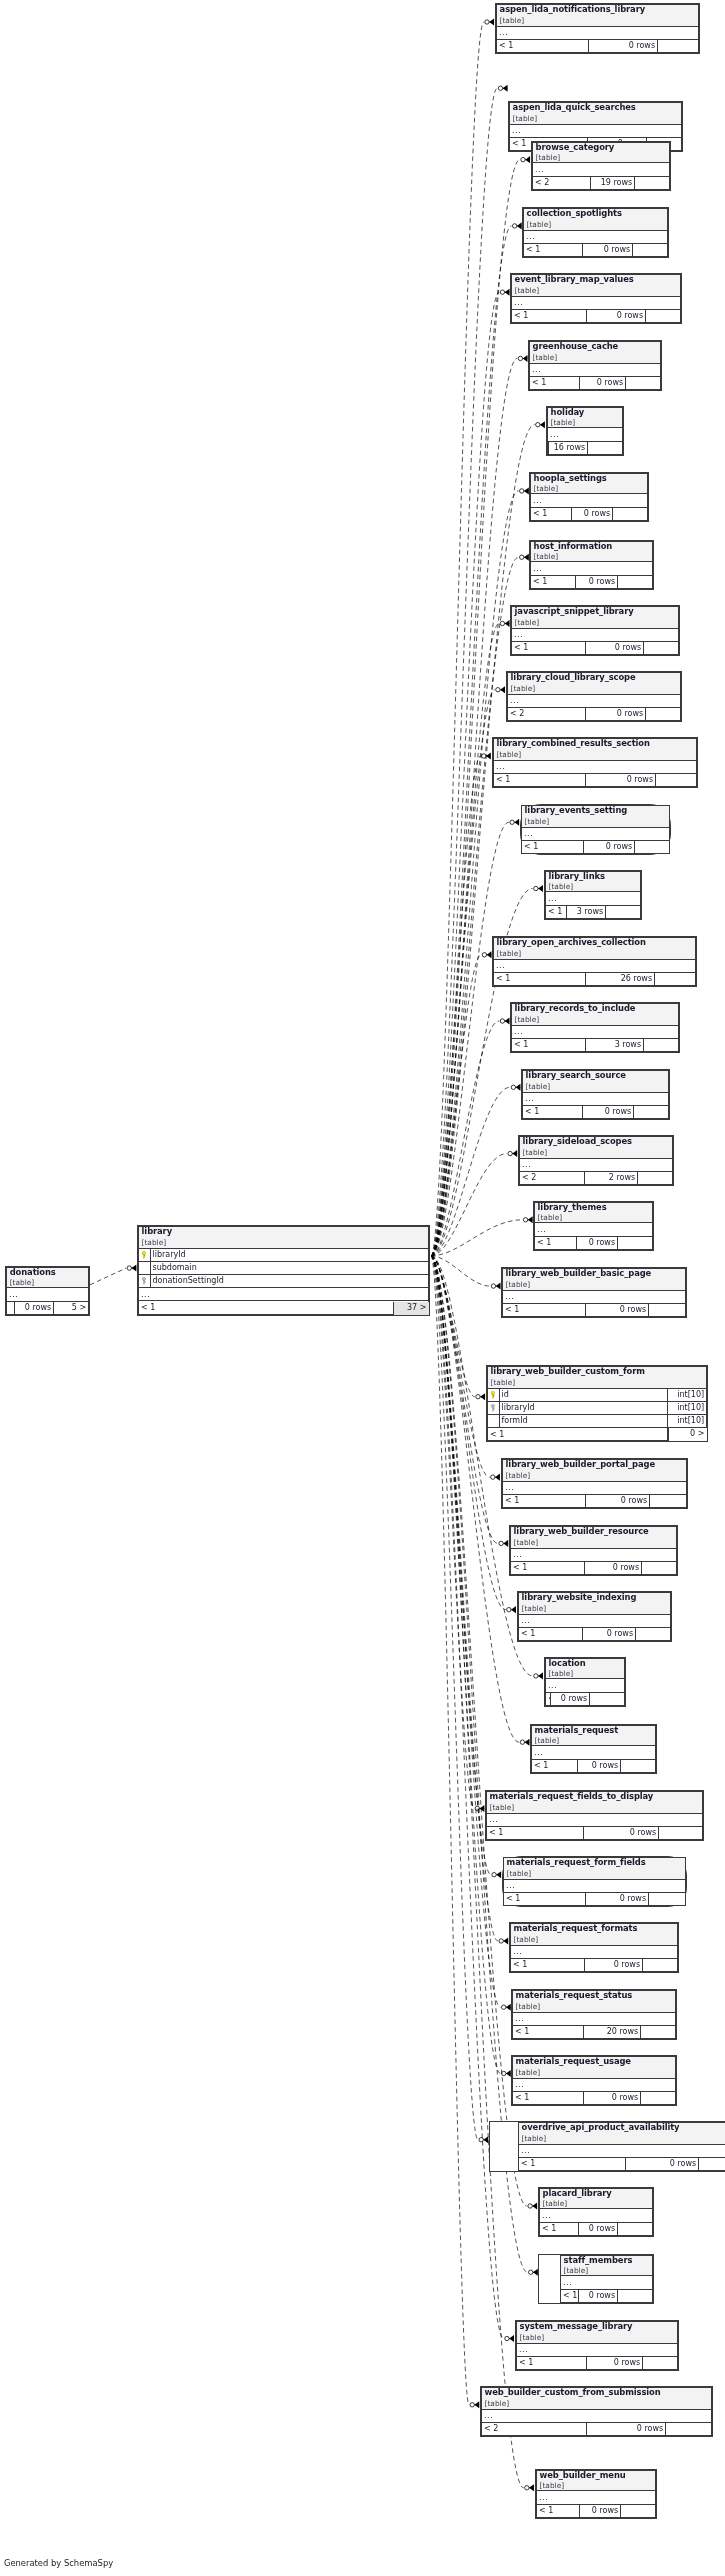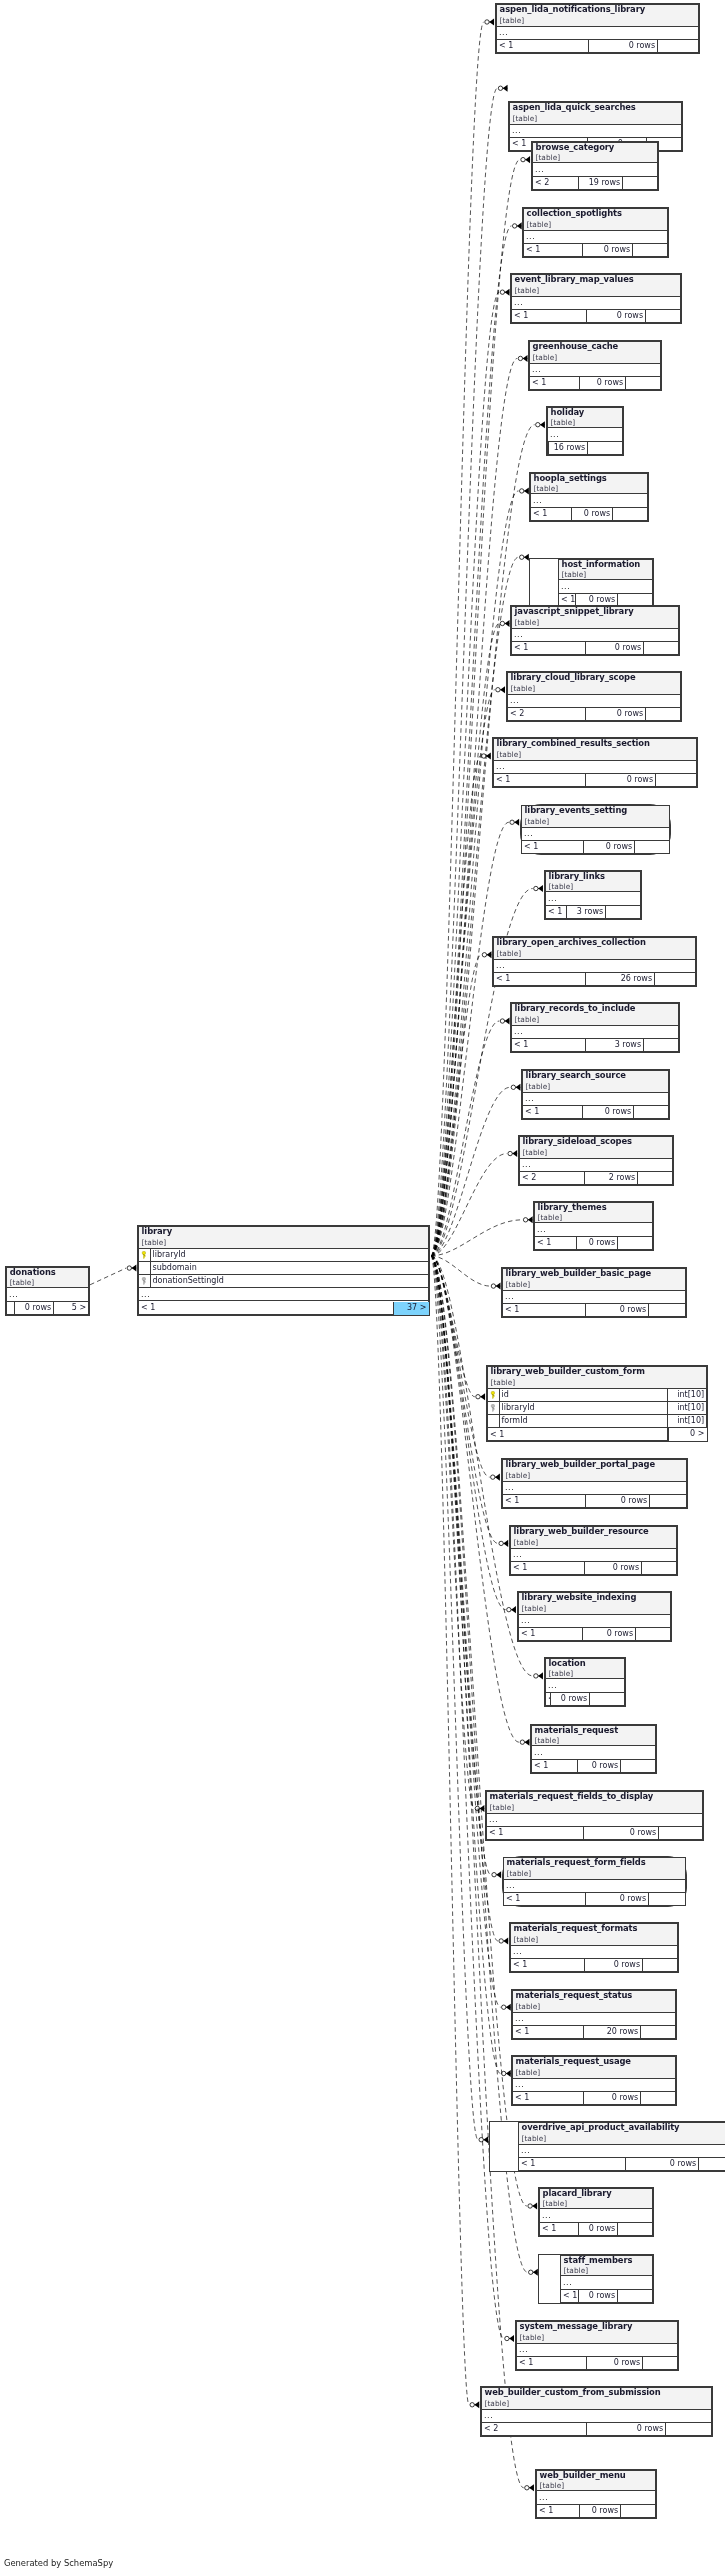--- a/index.html
+++ b/index.html
@@ -411,21 +411,21 @@
             </tr>
             <tr>
               <td colspan="3" class="dots">...</td>
             </tr>
             <tr class="foot">
               <td class="fl" colspan="2">&lt; 1</td>
               <td class="fc">0 rows</td>
             </tr>
           </tbody>
         </table>
-        <div style="position: absolute; right: 0px; bottom: 0px; width: 36px; height: 13px; border-left: 0.6px solid rgb(58, 58, 58); font-size: 8px; line-height: 12.2px; text-align: right; padding-right: 2.6px; box-sizing: border-box; background: #7dd3fc;">37 &gt;</div>
+        <div style="position: absolute; right: 0px; bottom: 0px; width: 36px; height: 13px; border-left: 0.6px solid rgb(58, 58, 58); font-size: 8px; line-height: 12.2px; text-align: right; padding-right: 2.6px; box-sizing: border-box; background: #e5e5e5;">37 &gt;</div>
       </div>
       <div class="node" style="left: 495px; top: 3.2px; width: 205px;">
         <table>
           <colgroup>
             <col>
             <col style="width:69px">
             <col style="width:41px">
           </colgroup>
           <tbody>
             <tr class="hdr">
@@ -467,21 +467,21 @@
               <td colspan="3" class="dots">...</td>
             </tr>
             <tr class="foot">
               <td class="fl" colspan="1">&lt; 1</td>
               <td class="fc">0 rows</td>
               <td class="fr"></td>
             </tr>
           </tbody>
         </table>
       </div>
-      <div class="node" style="left: 531px; top: 141px; width: 128px;">
+      <div class="node" style="left: 531px; top: 141px; width: 140px;">
         <table>
           <colgroup>
             <col>
             <col style="width:44px">
             <col style="width:35px">
           </colgroup>
           <tbody>
             <tr class="hdr">
               <td colspan="3">
                 <div class="hdrrow tight">
@@ -629,21 +629,21 @@
               <td colspan="3" class="dots">...</td>
             </tr>
             <tr class="foot">
               <td class="fl" colspan="1">&lt; 1</td>
               <td class="fc">0 rows</td>
               <td class="fr"></td>
             </tr>
           </tbody>
         </table>
       </div>
-      <div class="node" style="left: 529px; top: 558px; width: 125px; padding-left: 28px;">
+      <div class="node" style="left: 529px; top: 540px; width: 125px;">
         <table>
           <colgroup>
             <col>
             <col style="width:42px">
             <col style="width:35px">
           </colgroup>
           <tbody>
             <tr class="hdr">
               <td colspan="3">
                 <div class="hdrrow tight">

